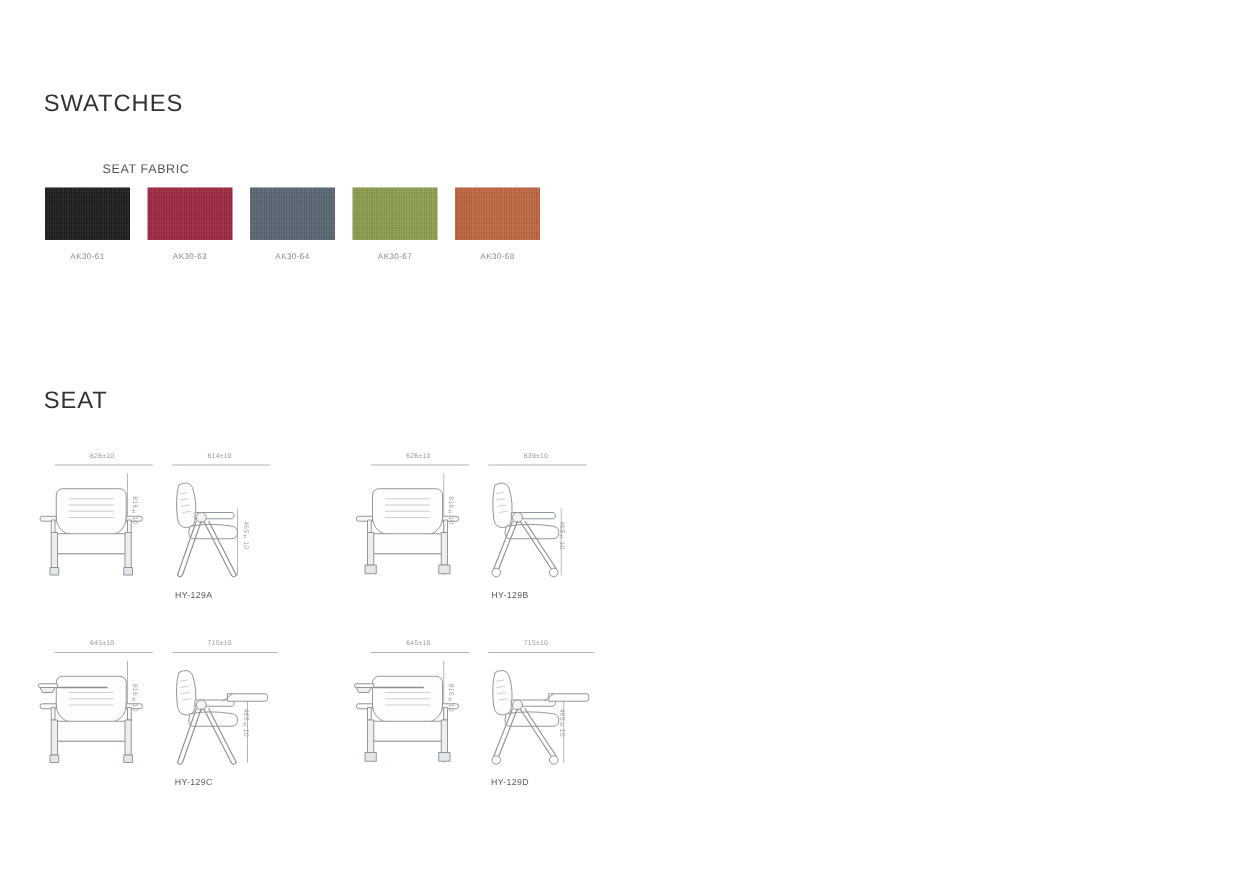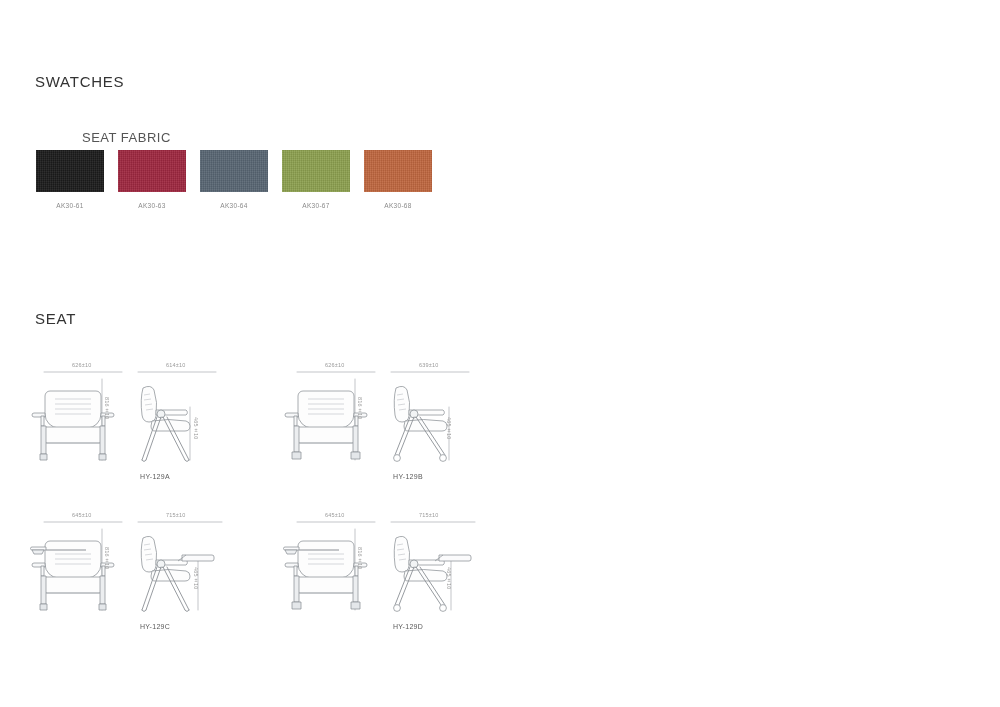--- a/index.html
+++ b/index.html
@@ -5,29 +5,29 @@
   html,body{margin:0;padding:0;}
   body{
     width:1000px;height:707px;background:#ffffff;
     font-family:"Liberation Sans", sans-serif;
     color:#4a4a4a;overflow:hidden;position:relative;
   }
   .page{position:relative;width:1000px;height:707px;}
 
   h2.section-title{
     position:absolute;margin:0;
-    font-size:15px;font-weight:400;letter-spacing:.75px;
+    font-size:19px;font-weight:400;letter-spacing:.75px;
     color:#333333;
   }
   #swatches-title{left:35px;top:73px;}
   #size-title{left:35px;top:310px;}
 
   .subsection-label{
     position:absolute;left:35px;top:130px;
-    font-size:13px;letter-spacing:.5px;color:#555555;padding-left:47px;
+    font-size:10px;letter-spacing:.5px;color:#555555;padding-left:47px;
   }
 
   
   .swatch-row{position:absolute;left:36px;top:150px;display:flex;}
   .swatch-cell{width:68px;margin-right:14px;text-align:center;}
   .swatch-chip{
     width:68px;height:42px;display:block;
     background-size:3px 3px;
   }
   .swatch-code{

